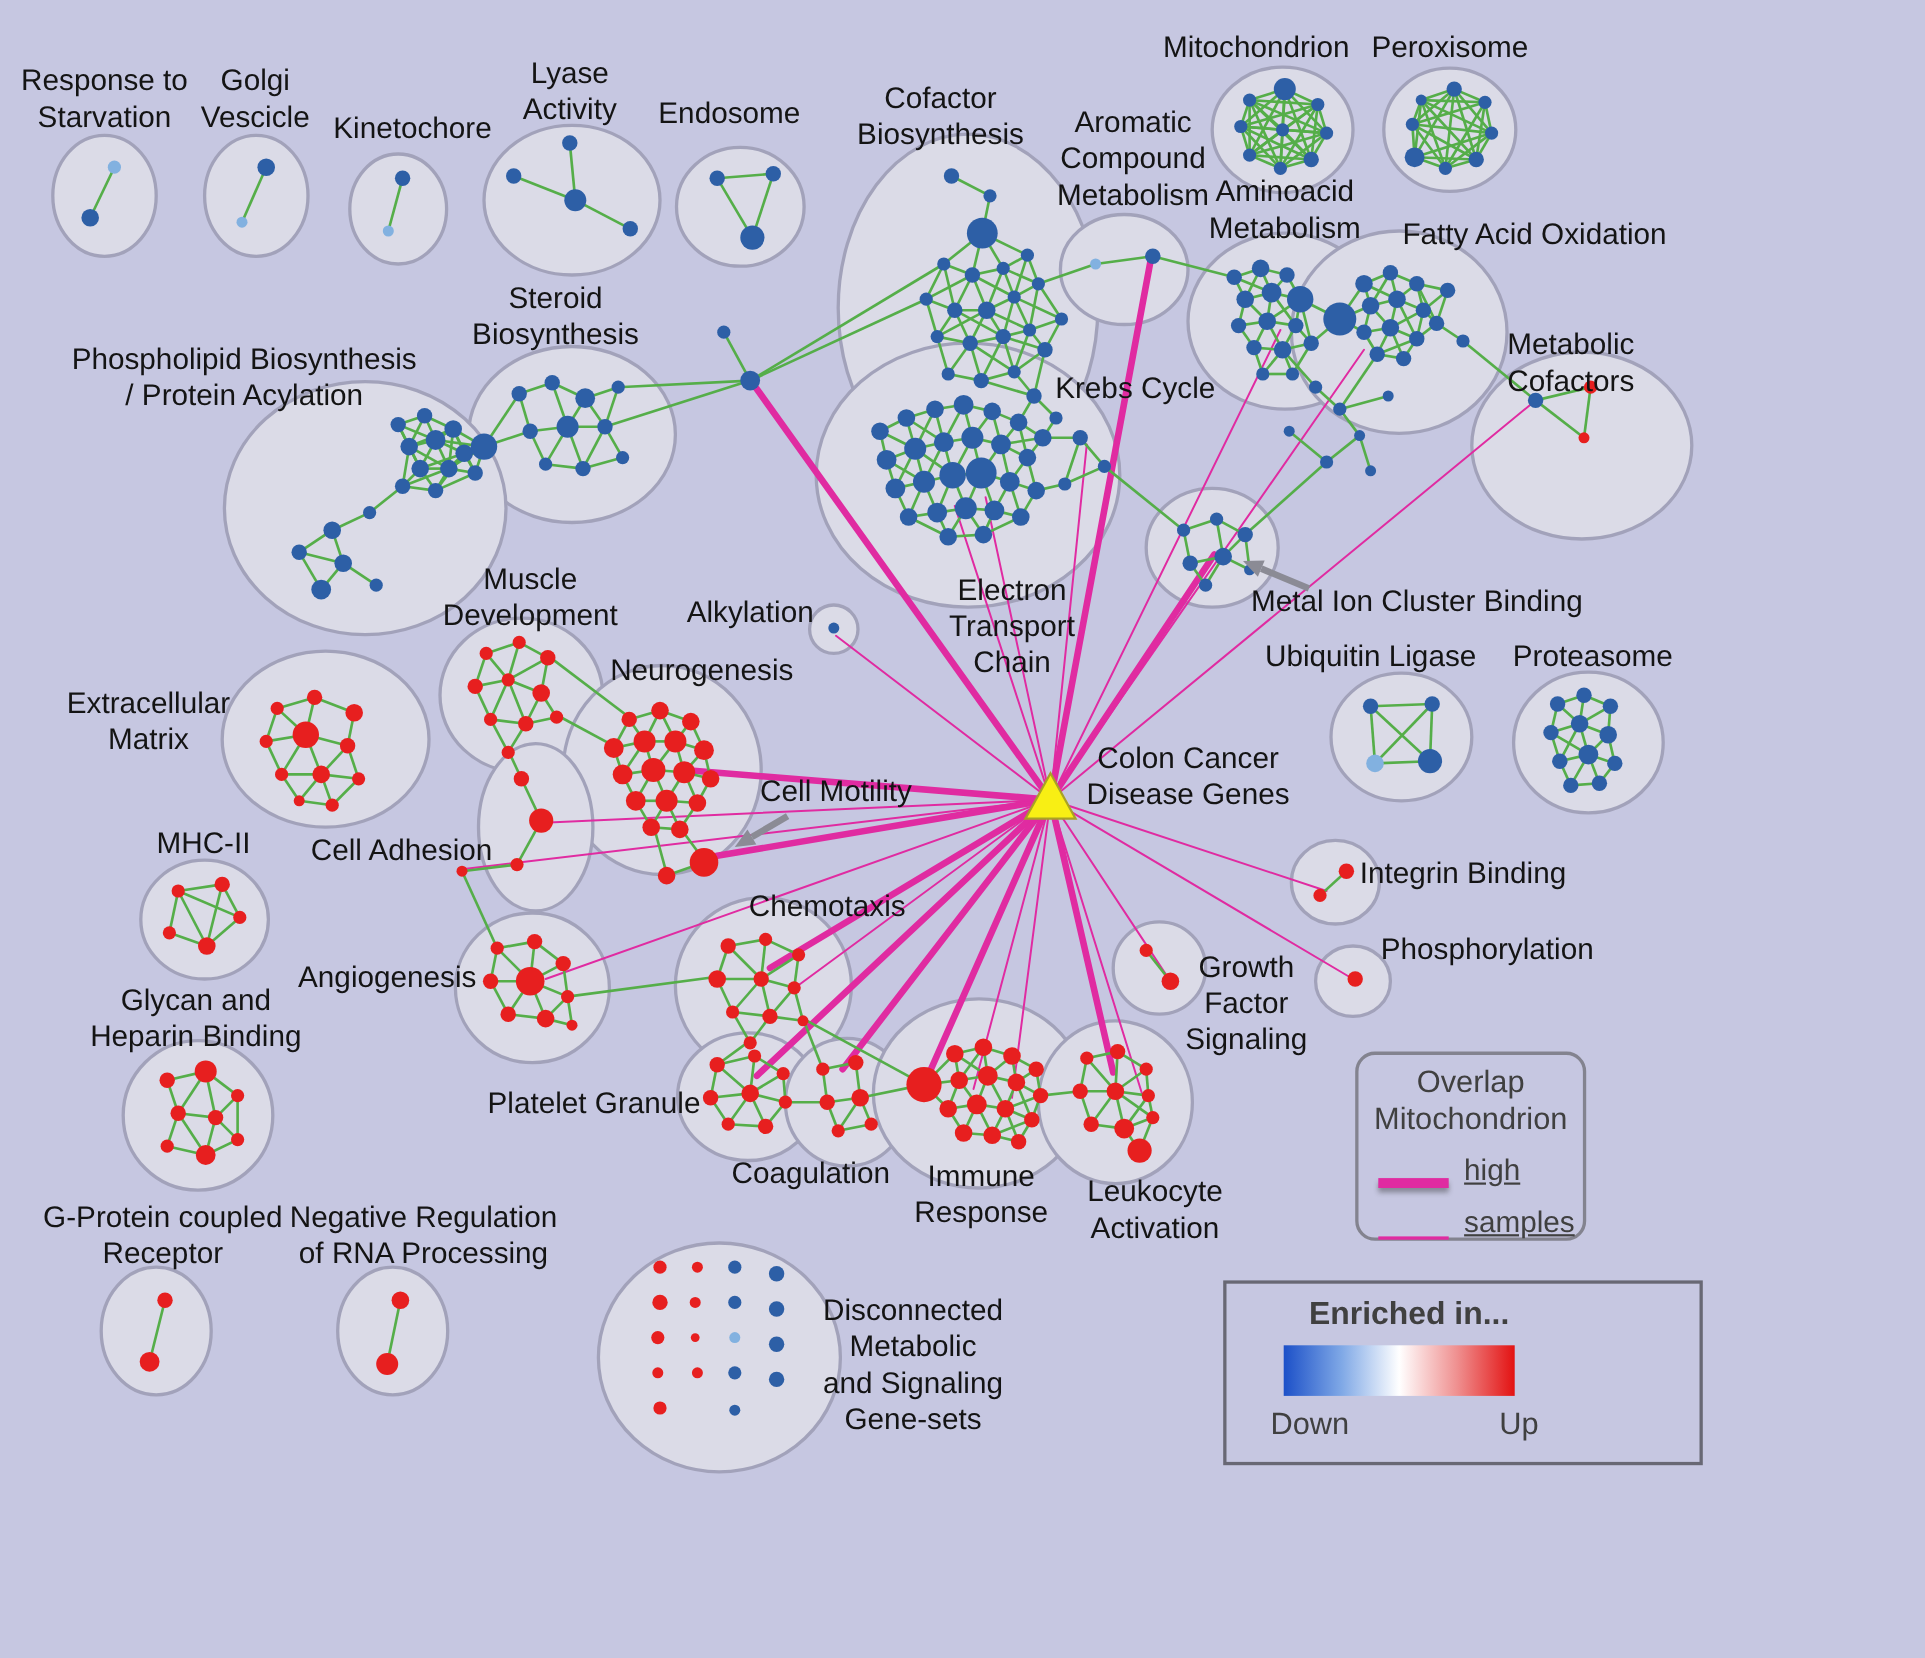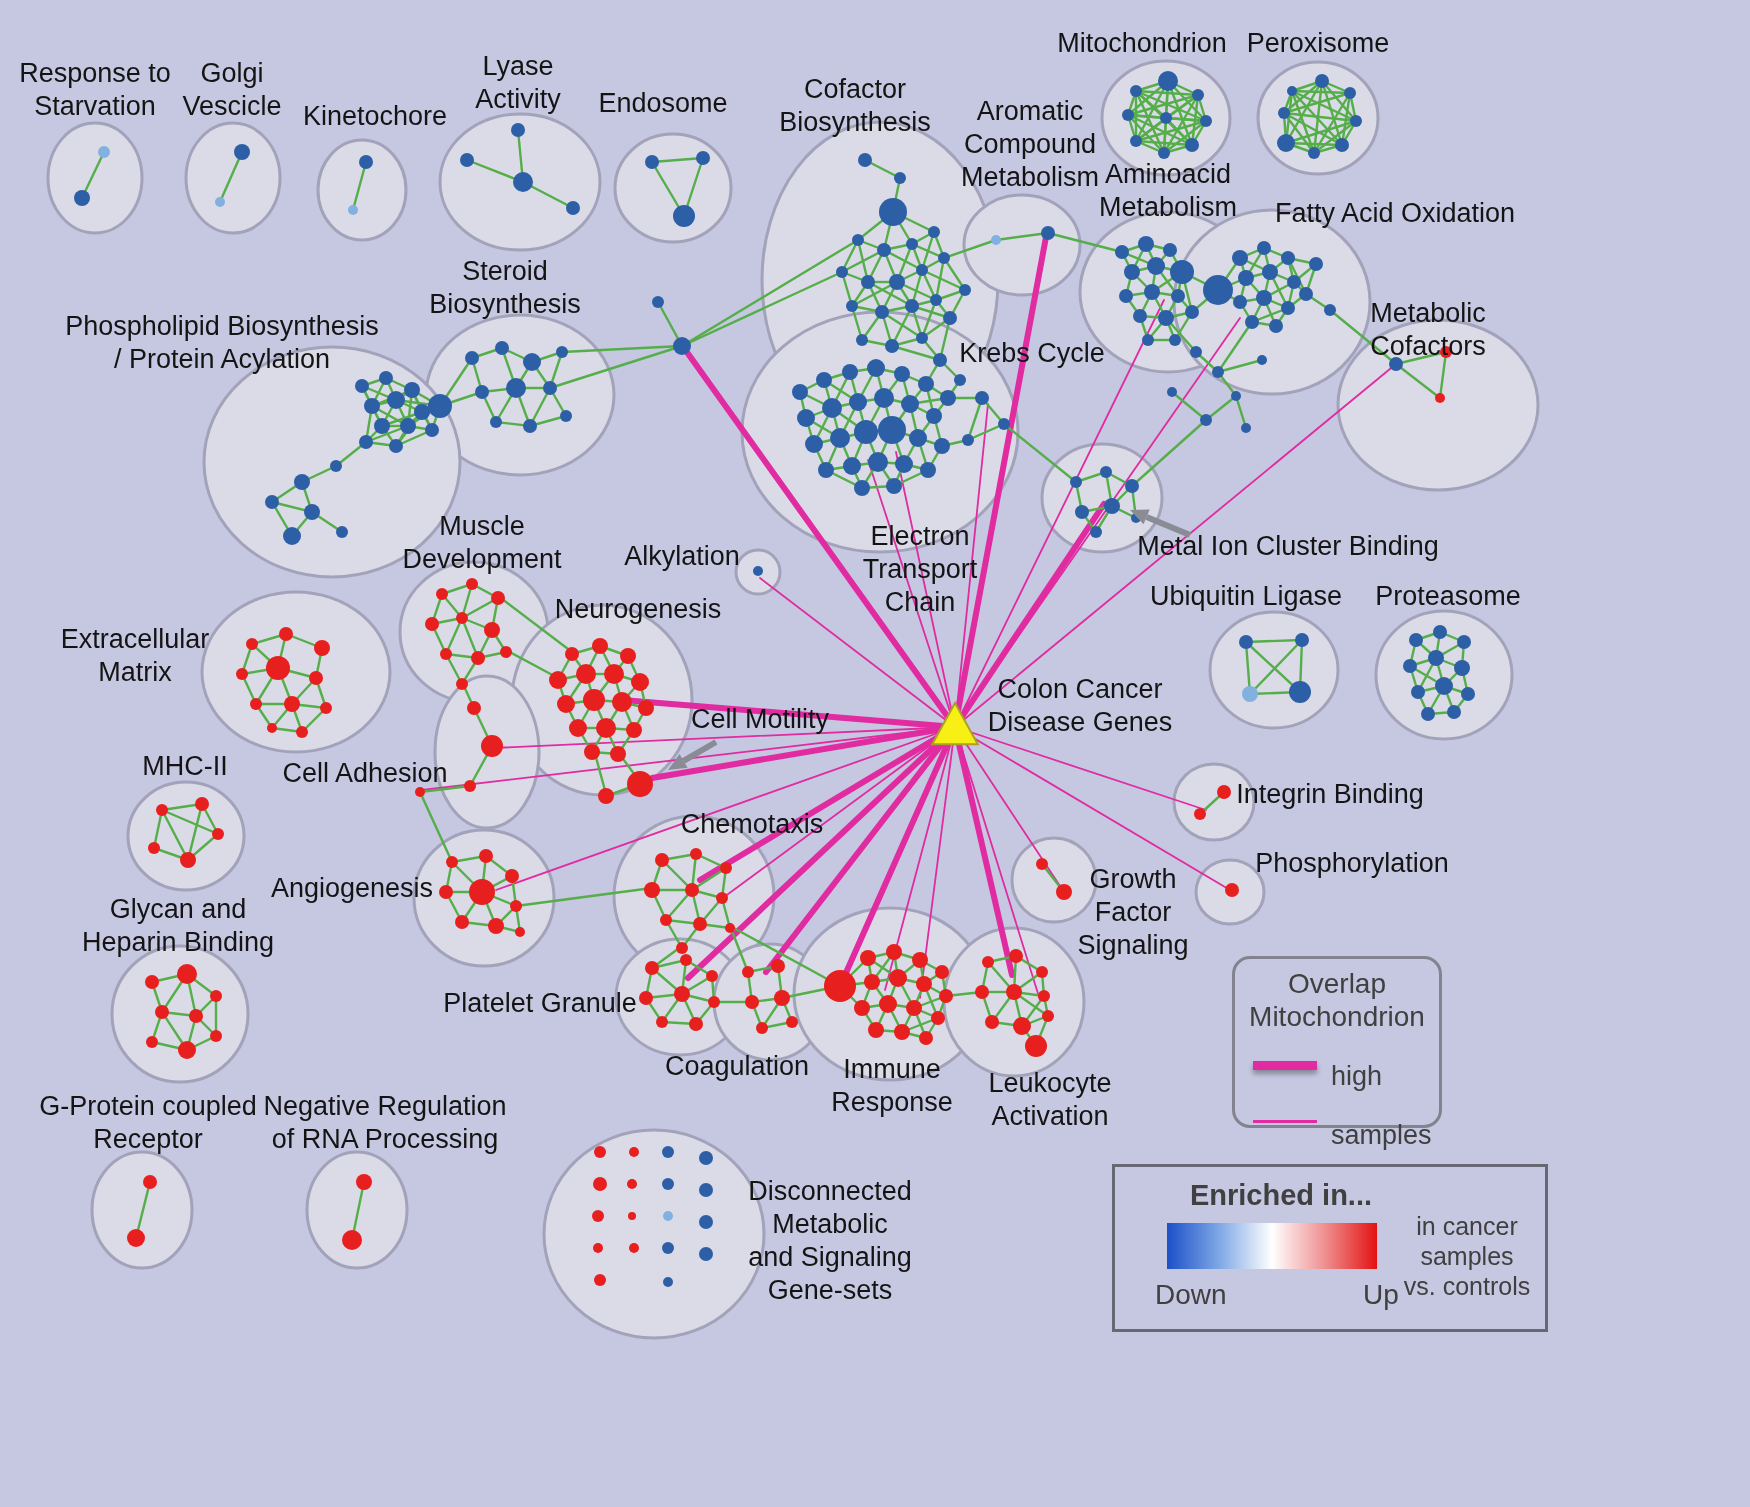--- a/index.html
+++ b/index.html
@@ -3,21 +3,21 @@
 <meta charset="utf-8">
 <style>
   html,body{margin:0;padding:0;}
   body{background:#c6c7e1;font-family:"Liberation Sans","DejaVu Sans",sans-serif;}
   #stage{position:relative;width:1750px;height:1507px;background:#c6c7e1;overflow:hidden;}
   #network-svg{position:absolute;left:0;top:0;}
   #network-svg text{font-family:"Liberation Sans","DejaVu Sans",sans-serif;font-size:27px;fill:#141414;}
   .legend{position:absolute;box-sizing:border-box;color:#404040;}
   #legend-overlap{left:1232px;top:956px;width:210px;height:172px;border:3px solid #83838f;border-radius:18px;padding-top:8px;}
   #legend-overlap .ltitle{text-align:center;font-size:28px;line-height:33px;}
-  .lrow{display:flex;align-items:flex-start;margin:28px 0 0 18px;}
+  .lrow{display:flex;align-items:flex-end;margin:16px 0 0 18px;text-decoration:underline;}
   .lsample{width:64px;margin-right:14px;flex:0 0 auto;}
   .lsample.high{height:9px;background:#e02ba1;box-shadow:0 4px 5px rgba(40,40,40,0.4);}
   .lsample.moderate{height:3px;background:#e02ba1;}
   .lrow span{font-size:27px;}
   #legend-enriched{left:1112px;top:1164px;width:436px;height:168px;border:3px solid #686874;}
   #legend-enriched .etitle{position:absolute;top:12px;left:16px;width:300px;text-align:center;font-size:29px;font-weight:bold;}
   .gradient-bar{position:absolute;left:52px;top:56px;width:210px;height:46px;}
   .down-label{position:absolute;left:40px;top:112px;font-size:28px;}
   .up-label{position:absolute;left:248px;top:112px;font-size:28px;}
   .side-text{position:absolute;left:276px;top:44px;width:152px;text-align:center;font-size:25px;line-height:30px;}
@@ -1126,19 +1126,14 @@
       <div class="lsample moderate"></div>
       <span>samples</span>
     </div>
   </div>
 
   <div id="legend-enriched" class="legend">
     <div class="etitle">Enriched in...</div>
     <div class="gradient-bar" id="gradient-bar" style="background: linear-gradient(90deg, rgb(28, 80, 200) 0%, rgb(127, 168, 230) 25%, rgb(255, 255, 255) 50%, rgb(239, 144, 144) 75%, rgb(227, 18, 18) 100%);"></div>
     <div class="down-label">Down</div>
     <div class="up-label">Up</div>
-    <div class="side-text">
-      <div>in cancer</div>
-      <div>samples</div>
-      <div>vs. controls</div>
-    </div>
   </div>
 </div>
 
 </body></html>

